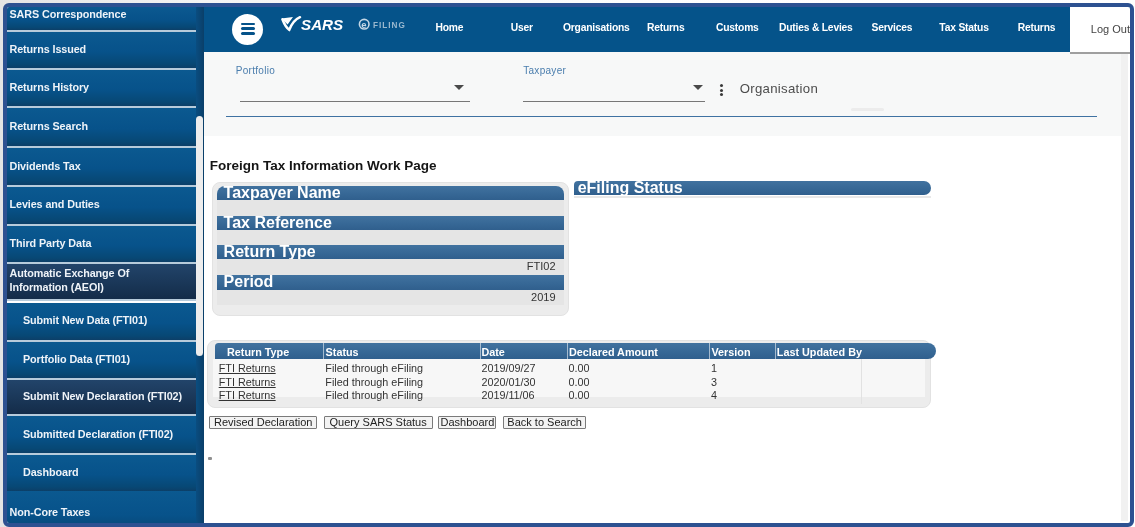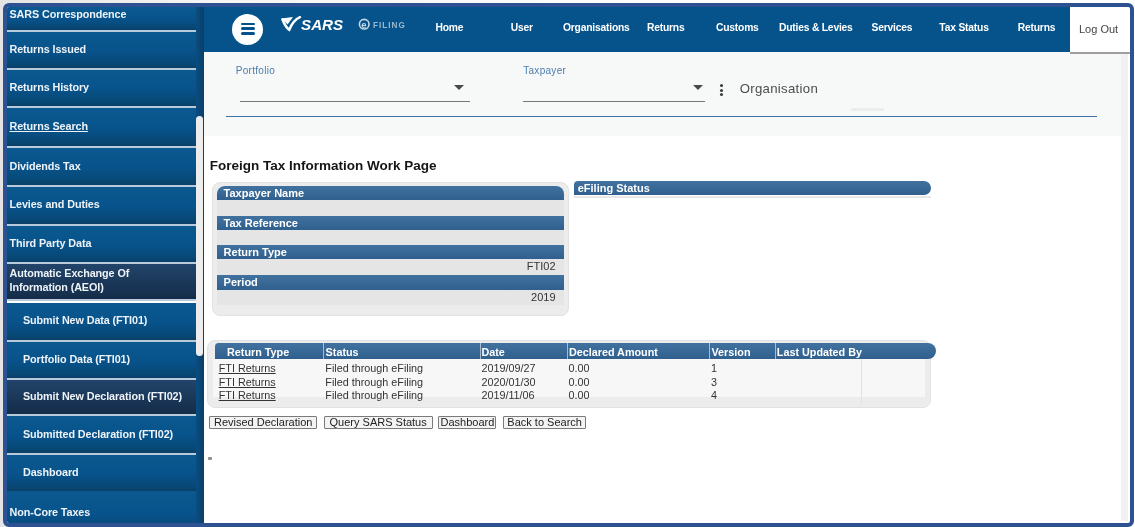--- a/index.html
+++ b/index.html
@@ -5,40 +5,40 @@
   * { margin:0; padding:0; box-sizing:border-box; }
   html,body { width:1135px; height:527px; background:linear-gradient(90deg,#e4e4e4 0,#f4f4f4 18%,#fdfdfd 55%,#fff 100%); font-family:"Liberation Sans", sans-serif; overflow:hidden; }
   #frame { position:absolute; left:3px; top:3px; width:1131px; height:524px;
     border:4px solid #2d5191; border-radius:6px; background:#fff; overflow:hidden; }
   #frame .in { position:absolute; }
   
   #topnav { left:197px; top:0; width:926px; height:45px; background:#05538a; }
   .navtx { position:absolute; top:0; height:45px; line-height:41px; color:#fff;
     font-size:10.3px; font-weight:bold; letter-spacing:-0.2px; transform:translateX(-50%); white-space:nowrap; }
   #logout { left:1063px; top:0; width:60px; height:47px; background:#fff;
-    border-bottom:2px solid #9f9f9f; z-index:5; text-align:left; text-indent:9px; line-height:45px;
+    border-bottom:2px solid #9f9f9f; z-index:5; text-align:right; text-indent:9px; line-height:45px;
     font-size:11px; color:#444; }
   #burger { left:225px; top:7px; width:31px; height:31px; background:#fff; border-radius:50%; }
   #burger i { position:absolute; left:8.5px; width:14px; height:2.5px; background:#05538a; border-radius:1.5px; }
   
   #psec { left:197px; top:45px; width:924px; height:84px; background:#f7f8f8; }
   #rscroll { left:1114px; top:45px; width:7px; height:469px; background:#f1f1f1; }
   .slabel { position:absolute; font-size:10px; letter-spacing:0.3px; color:#4a7dad; }
   .uline { position:absolute; height:1px; background:#777; }
   .arrow { position:absolute; width:0; height:0; border-left:5.2px solid transparent;
     border-right:5.2px solid transparent; border-top:5.2px solid #4a4a4a; }
   .dot { position:absolute; width:3px; height:3px; border-radius:50%; background:#3a3a3a; }
   #orgtx { position:absolute; left:732.7px; top:74px; font-size:13.2px; letter-spacing:0.3px; color:#4c4c4c; }
   #bluerule { left:219.4px; top:108.7px; width:871px; height:1.6px; background:#3f72a2; }
   
   #h1 { left:202.7px; top:150.5px; font-size:13.5px; letter-spacing:0; font-weight:bold; color:#151515; }
   
   .gpanel { position:absolute; background:#ececec; border:1px solid #e2e2e2; border-radius:8px; }
   .bluebar { position:absolute; background:linear-gradient(180deg,#41729f 0%,#366795 60%,#305f8d 100%);
-    color:#fff; font-size:11px; font-weight:bold; line-height:14px; padding-left:7px; }
+    color:#fff; font-size:16px; font-weight:bold; line-height:14px; padding-left:7px; }
   .vrow { position:absolute; background:#e5e5e5; font-size:11px; color:#333;
     text-align:right; padding-right:8px; }
   
   .thx { position:absolute; color:#fff; font-size:10.8px; font-weight:bold; white-space:nowrap; }
   .tdx { position:absolute; color:#333; font-size:10.8px; white-space:nowrap; }
   
   .btn { position:absolute; height:13px; background:#f3f3f3; border:1px solid #7a7a7a;
     border-radius:1px; font-size:11px; color:#222; text-align:center; line-height:10.5px; }
   
   #sidebar { left:0; top:0; width:189px; height:516px; }
@@ -152,21 +152,21 @@
   <div class="btn" style="left:495.9px;top:408.7px;width:83.5px">Back to Search</div>
 
   <div class="in" style="left:201px;top:450px;width:3.5px;height:3px;background:#909090;border-radius:1px"></div>
 
   <div class="in" id="strack"></div>
   <div class="in" id="sthumb"></div>
   <div class="in" id="sidebar">
     <div class="sitem " style="top:0px;height:25.4px;align-items:flex-start;">SARS Correspondence</div>
     <div class="sitem " style="top:25.4px;height:38px;">Returns Issued</div>
     <div class="sitem " style="top:63.4px;height:37.7px;">Returns History</div>
-    <div class="sitem " style="top:101.1px;height:40px;text-decoration:underline;">Returns Search</div>
+    <div class="sitem " style="top:101.1px;height:40px;">Returns Search</div>
     <div class="sitem " style="top:141px;height:39px;">Dividends Tax</div>
     <div class="sitem " style="top:180px;height:38.5px;">Levies and Duties</div>
     <div class="sitem " style="top:218.5px;height:38px;">Third Party Data</div>
     <div class="sitem sel" style="top:256.5px;height:37px;">Automatic Exchange Of<br>Information (AEOI)</div>
     <div class="sitem sub" style="top:295.6px;height:39px;">Submit New Data (FTI01)</div>
     <div class="sitem sub" style="top:334.6px;height:38.8px;">Portfolio Data (FTI01)</div>
     <div class="sitem sub sel" style="top:373.4px;height:35.6px;">Submit New Declaration (FTI02)</div>
     <div class="sitem sub" style="top:409px;height:39px;">Submitted Declaration (FTI02)</div>
     <div class="sitem sub" style="top:448px;height:38px;">Dashboard</div>
     <div class="sitem " style="top:472px;height:44px;border-bottom:none;margin-top:12px;">Non-Core Taxes</div>

